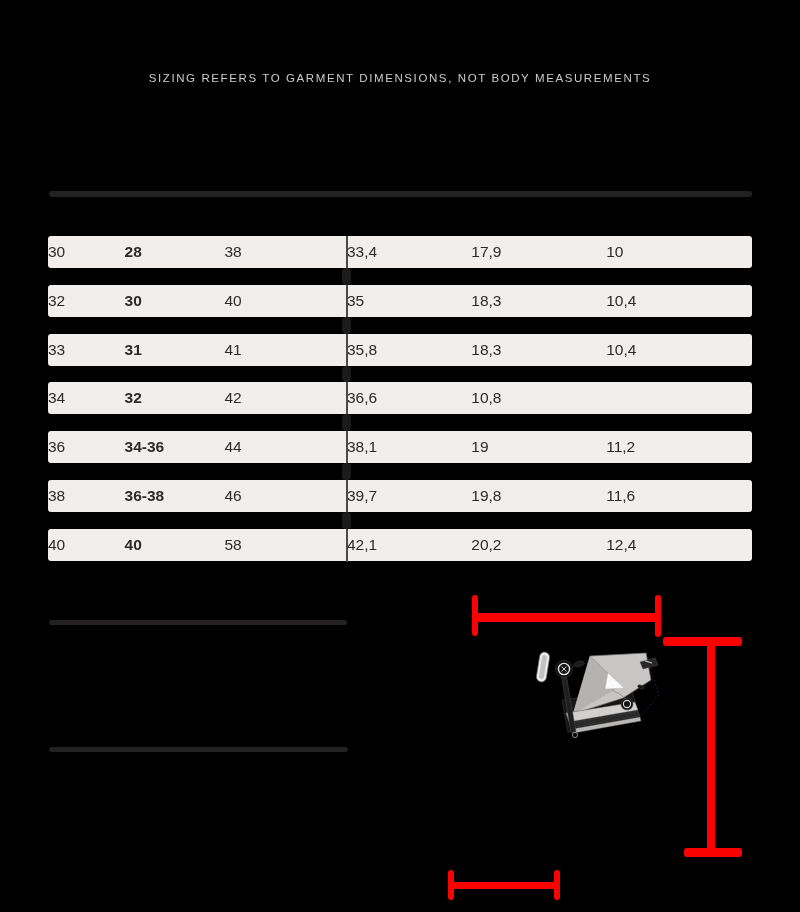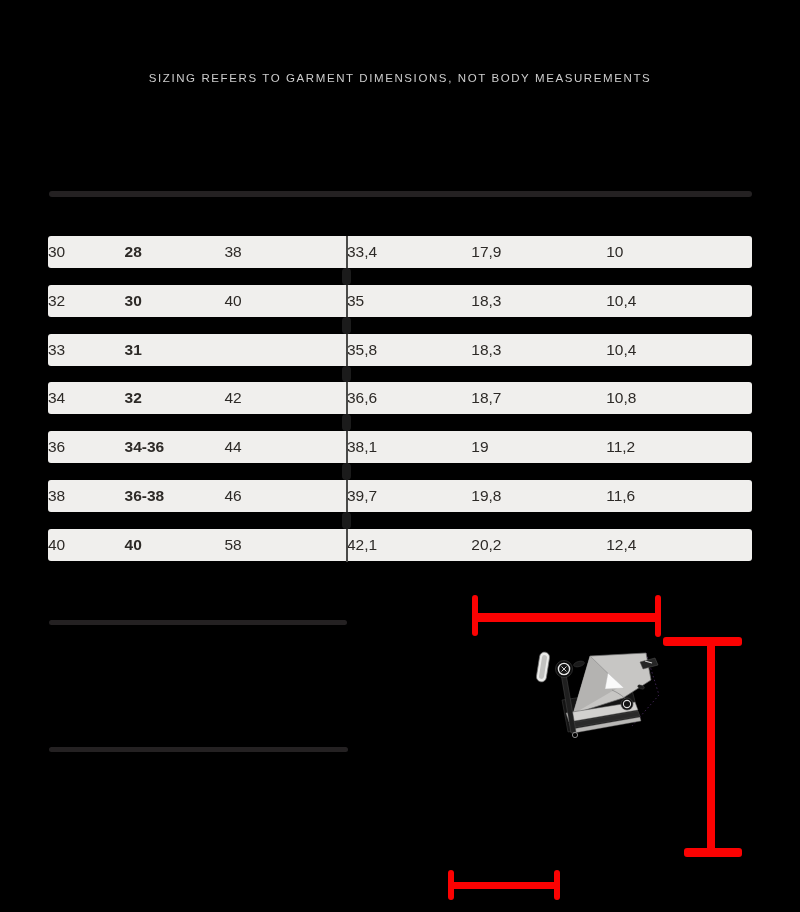--- a/index.html
+++ b/index.html
@@ -82,36 +82,36 @@
       <div class="half rh">
         <div class="cell rc1">35</div>
         <div class="cell rc2">18,3</div>
         <div class="cell rc3">10,4</div>
       </div>
     </div>
     <div class="srow">
       <div class="half lh">
         <div class="cell lc1">33</div>
         <div class="cell lc2">31</div>
+        <div class="cell lc3">41</div>
       </div>
       <div class="half rh">
         <div class="cell rc1">35,8</div>
         <div class="cell rc2">18,3</div>
         <div class="cell rc3">10,4</div>
       </div>
     </div>
     <div class="srow">
       <div class="half lh">
         <div class="cell lc1">34</div>
         <div class="cell lc2">32</div>
         <div class="cell lc3">42</div>
       </div>
       <div class="half rh">
         <div class="cell rc1">36,6</div>
-        <div class="cell rc2">18,7</div>
         <div class="cell rc3">10,8</div>
       </div>
     </div>
     <div class="srow">
       <div class="half lh">
         <div class="cell lc1">36</div>
         <div class="cell lc2">34-36</div>
         <div class="cell lc3">44</div>
       </div>
       <div class="half rh">

